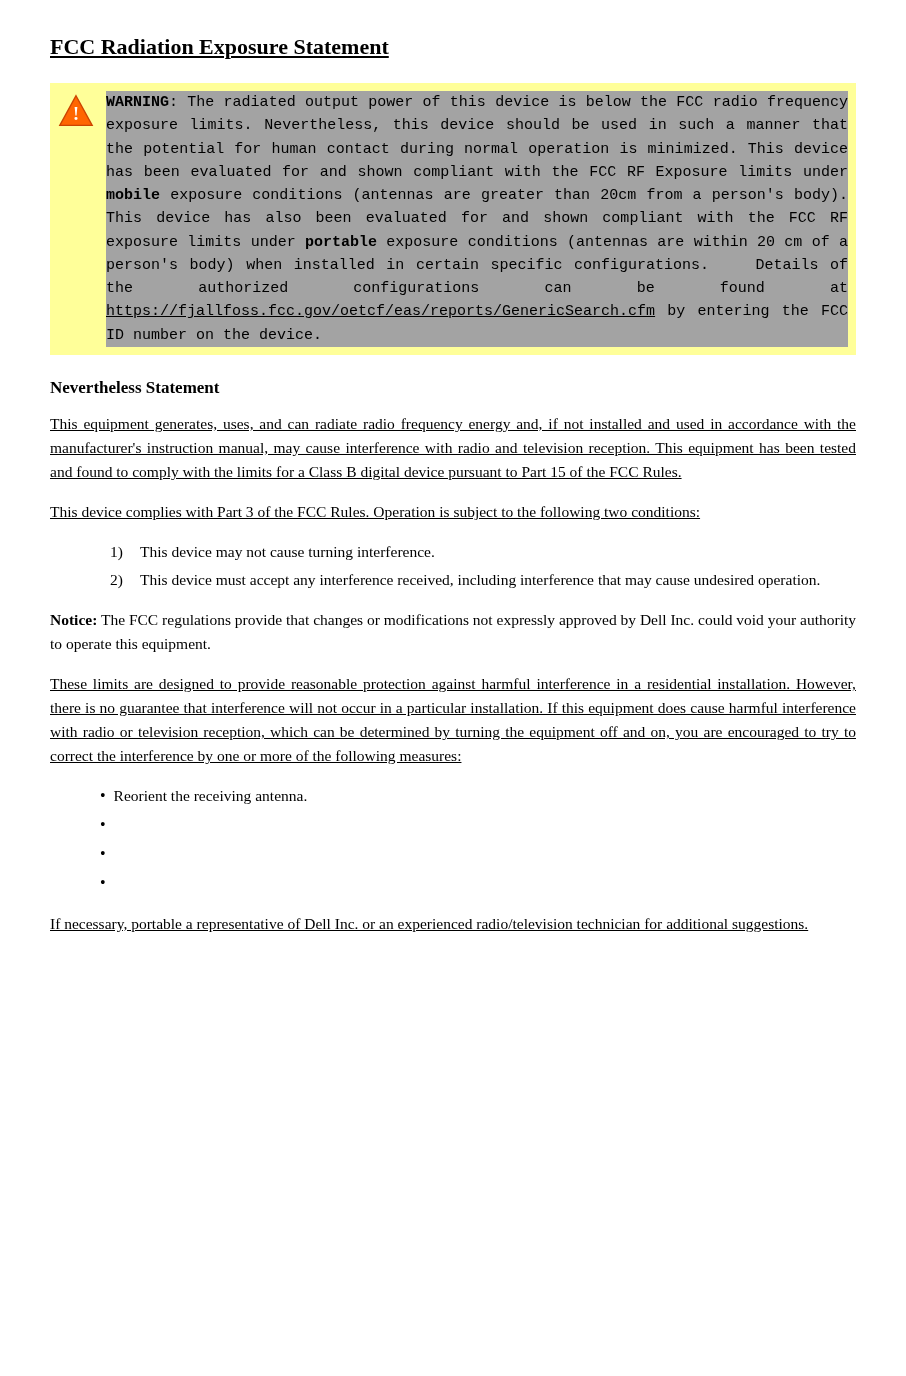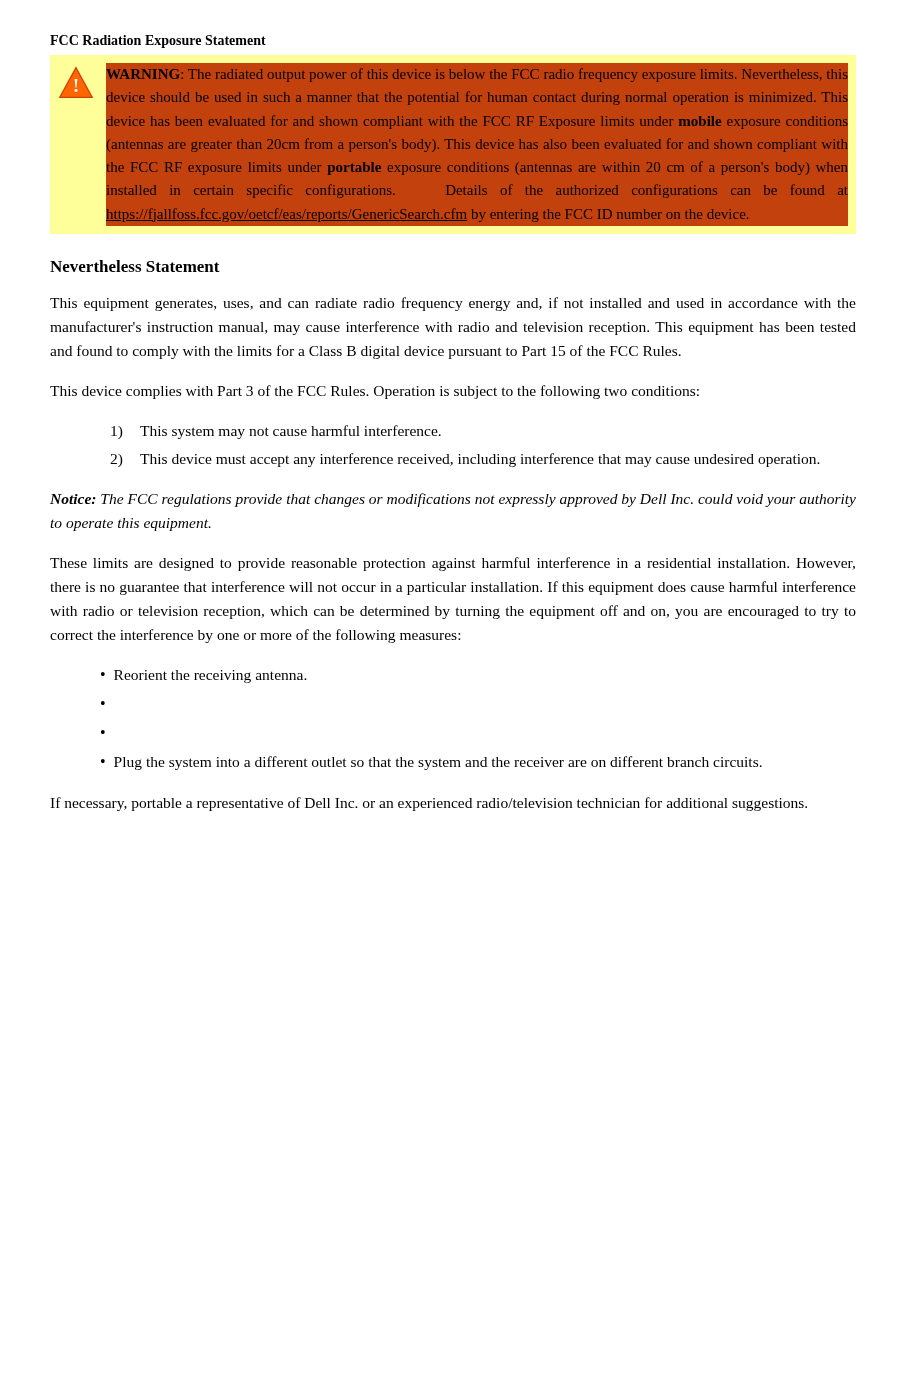--- a/index.html
+++ b/index.html
@@ -12,23 +12,24 @@
       font-family: "Times New Roman", Times, serif;
       font-size: 16px;
       line-height: 1.5;
       color: #000;
       background: #fff;
       width: 906px;
       padding: 30px 50px;
     }
 
     .page-title {
-      font-size: 14px;
+      font-size: 22px;
       font-weight: bold;
-      margin-bottom: 4px;
+      text-decoration: underline;
+      margin-bottom: 20px;
     }
 
     .warning-box {
       display: flex;
       align-items: flex-start;
       margin-bottom: 20px;
       background-color: #ffff99;
       padding: 8px;
     }
 
@@ -37,21 +38,22 @@
       width: 36px;
       height: 36px;
       margin-right: 12px;
       margin-top: 2px;
     }
 
     .warning-text {
       font-size: 15px;
       line-height: 1.55;
       text-align: justify;
-      background-color: #c2410c;
+      background-color: #a3a3a3;
+      font-family: Liberation Mono, monospace;
     }
 
     .warning-text .warning-label {
       font-weight: bold;
     }
 
     .warning-text .bold-word {
       font-weight: bold;
     }
 
@@ -65,20 +67,21 @@
       font-weight: bold;
       margin-bottom: 12px;
       margin-top: 10px;
     }
 
     .body-text {
       font-size: 15.5px;
       line-height: 1.55;
       text-align: justify;
       margin-bottom: 16px;
+      text-decoration: underline;
     }
 
     .list-container {
       margin-left: 60px;
       margin-bottom: 16px;
     }
 
     .list-item {
       display: flex;
       margin-bottom: 4px;
@@ -112,21 +115,20 @@
       margin-right: 8px;
       font-size: 16px;
       line-height: 1.55;
     }
 
     .notice-text {
       font-size: 15.5px;
       line-height: 1.55;
       text-align: justify;
       margin-bottom: 16px;
-      font-style: italic;
     }
 
     .notice-text .notice-label {
       font-weight: bold;
     }
   </style>
 </head>
 <body>
 
 <h1 class="page-title">FCC Radiation Exposure Statement</h1>
@@ -145,21 +147,21 @@
 
 <h2 class="section-heading">Nevertheless Statement</h2>
 
 <p class="body-text">This equipment generates, uses, and can radiate radio frequency energy and, if not installed and used in accordance with the manufacturer's instruction manual, may cause interference with radio and television reception. This equipment has been tested and found to comply with the limits for a Class B digital device pursuant to Part 15 of the FCC Rules.</p>
 
 <p class="body-text">This device complies with Part 3 of the FCC Rules. Operation is subject to the following two conditions:</p>
 
 <div class="list-container">
   <div class="list-item">
     <span class="num">1)</span>
-    <span class="list-content">This system may not cause harmful interference.</span>
+    <span class="list-content">This device may not cause turning interference.</span>
   </div>
   <div class="list-item">
     <span class="num">2)</span>
     <span class="list-content">This device must accept any interference received, including interference that may cause undesired operation.</span>
   </div>
 </div>
 
 <p class="notice-text">
   <span class="notice-label">Notice:</span><span> The FCC regulations provide that changes or modifications not expressly approved by Dell Inc. could void your authority to operate this equipment.</span>
 </p>
@@ -172,17 +174,16 @@
     <span>Reorient the receiving antenna.</span>
   </div>
   <div class="bullet-item">
     <span class="bullet">•</span>
   </div>
   <div class="bullet-item">
     <span class="bullet">•</span>
   </div>
   <div class="bullet-item">
     <span class="bullet">•</span>
-    <span>Plug the system into a different outlet so that the system and the receiver are on different branch circuits.</span>
   </div>
 </div>
 
 <p class="body-text">If necessary, portable a representative of Dell Inc. or an experienced radio/television technician for additional suggestions.</p>
 
 </body></html>

